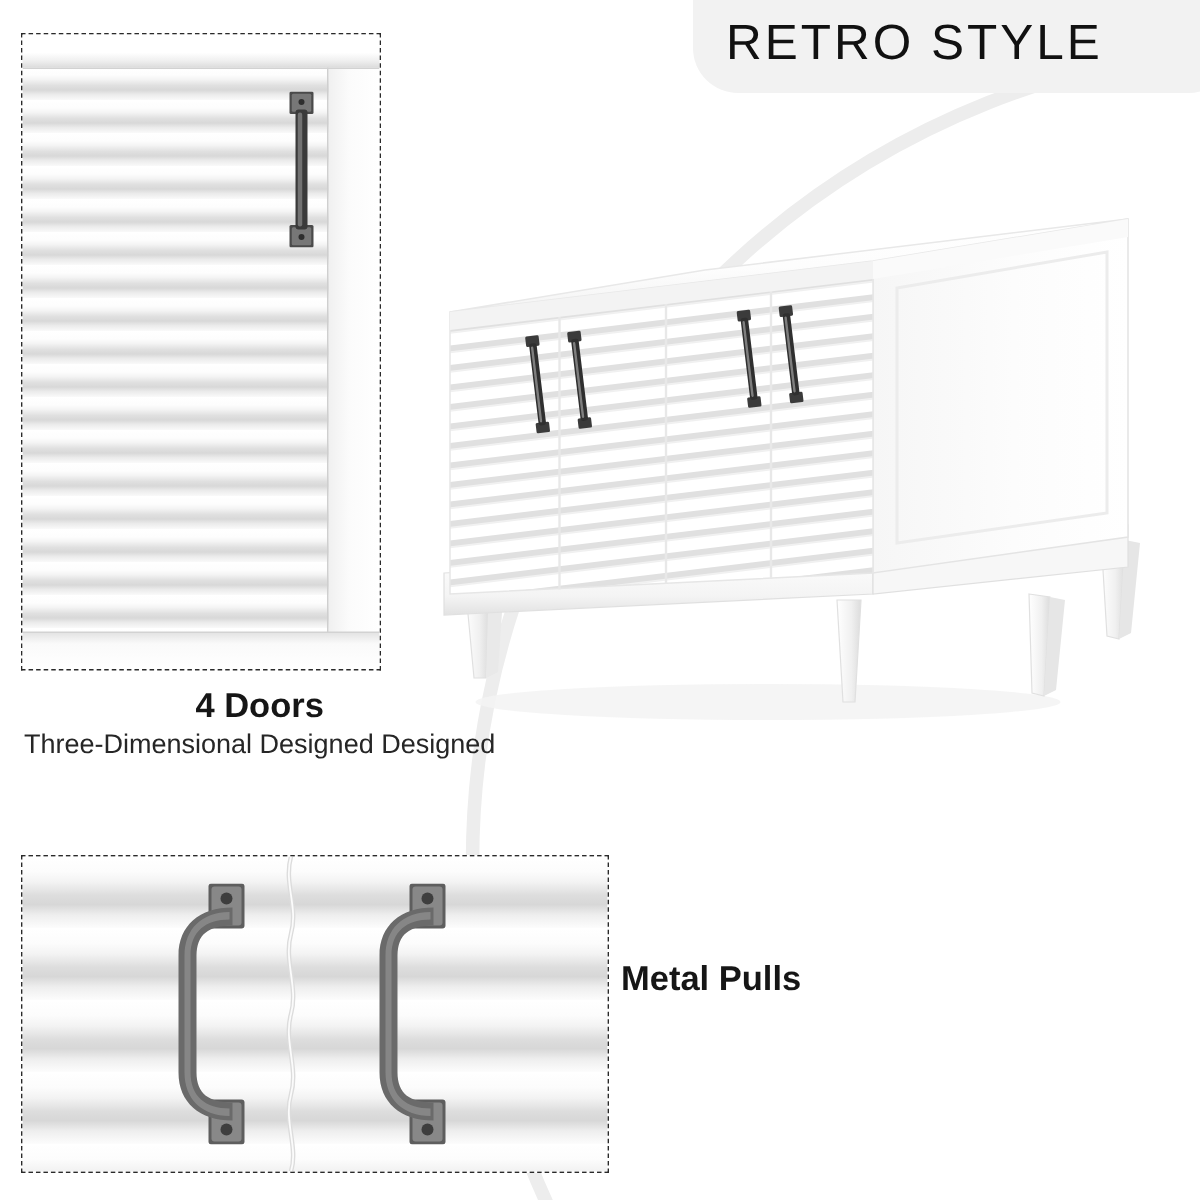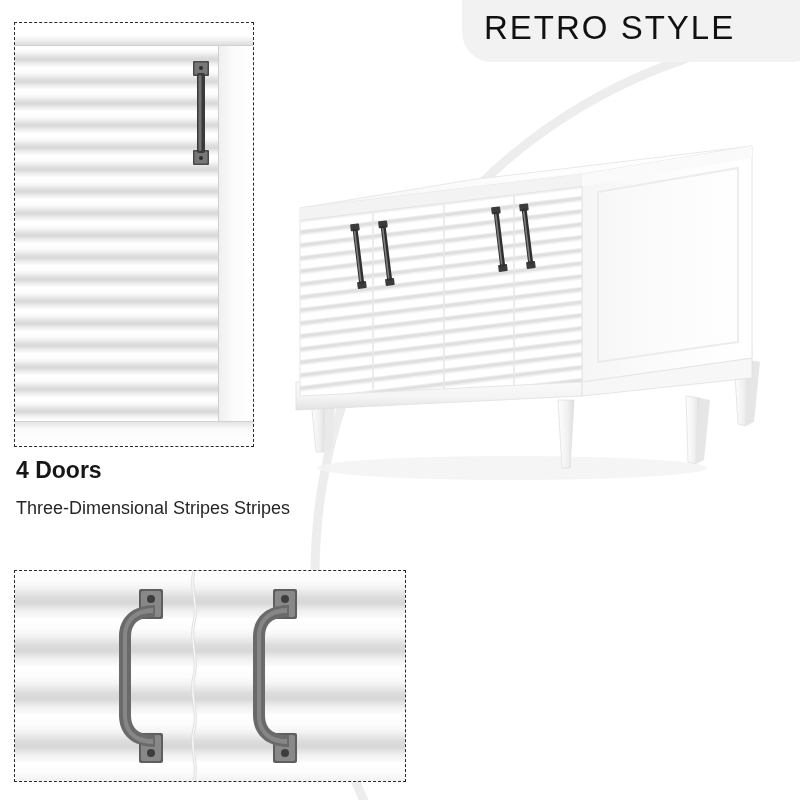--- a/index.html
+++ b/index.html
@@ -172,21 +172,21 @@
     font-size: 18px;
     font-weight: 400;
     color: #262626;
     line-height: 1.55;
     white-space: nowrap;
   }
   #caption-doors {
     left: 16px;
     top: 458px;
   }
-  #caption-doors .headline { margin-bottom: 12px; }
+  #caption-doors .headline { margin-bottom: 0; text-align: center; }
   #caption-pulls {
     left: 414px;
     top: 640px;
   }
   #caption-pulls .headline { margin-bottom: 12px; }
 
   
   .hero {
     position: absolute;
     left: 282px;
@@ -223,21 +223,21 @@
         <rect x="9" y="12" width="8" height="80" rx="2" fill="#3a3a3a"></rect>
         <rect x="10.5" y="14" width="3" height="76" rx="1.5" fill="#8a8a8a" opacity="0.7"></rect>
         <circle cx="13" cy="7" r="2" fill="#2e2e2e"></circle>
         <circle cx="13" cy="97" r="2" fill="#2e2e2e"></circle>
       </svg>
     </div>
   </div>
 
   <div class="caption" id="caption-doors">
     <div class="headline">4 Doors</div>
-    <div class="subline">Three-Dimensional Stripes Stripes</div>
+    <div class="subline">Three-Dimensional Designed Designed</div>
   </div>
 
   <div class="detail-panel" id="panel-pulls">
     <div class="panel-inner">
       <div class="stripes wide"></div>
 
       <svg class="wavy-seam" viewBox="0 0 22 212" preserveAspectRatio="none">
         <path d="M11 0 C 6 18, 16 34, 11 52 C 6 70, 16 88, 11 106 C 6 124, 16 142, 11 160 C 6 178, 16 196, 11 212" fill="none" stroke="#dcdcdc" stroke-width="3"></path>
         <path d="M11 0 C 6 18, 16 34, 11 52 C 6 70, 16 88, 11 106 C 6 124, 16 142, 11 160 C 6 178, 16 196, 11 212" fill="none" stroke="#fbfbfb" stroke-width="1.2"></path>
       </svg>
@@ -264,20 +264,21 @@
           <path d="M52 16 C 30 16, 16 28, 16 48 L 16 126 C 16 146, 30 158, 52 158 L 52 146 C 36 146, 28 140, 28 126 L 28 48 C 28 34, 36 28, 52 28 Z" fill="#6a6a6a"></path>
           <path d="M50 19 C 32 19, 20 30, 20 48 L 20 126 C 20 144, 32 155, 50 155 L 50 150 C 34 150, 24 142, 24 126 L 24 48 C 24 32, 34 24, 50 24 Z" fill="#909090" opacity="0.75"></path>
           <circle cx="48" cy="10" r="4" fill="#3e3e3e"></circle>
           <circle cx="48" cy="164" r="4" fill="#3e3e3e"></circle>
         </g>
       </svg>
     </div>
   </div>
 
   <div class="caption" id="caption-pulls">
+    <div class="headline">Metal Pulls</div>
   </div>
 
   <svg class="hero" viewBox="0 0 520 420">
     <defs>
 
       <linearGradient id="topGrad" x1="0" y1="0" x2="0.25" y2="1">
         <stop offset="0%" stop-color="#ffffff"></stop>
         <stop offset="60%" stop-color="#fdfdfd"></stop>
         <stop offset="100%" stop-color="#f2f2f2"></stop>
       </linearGradient>

